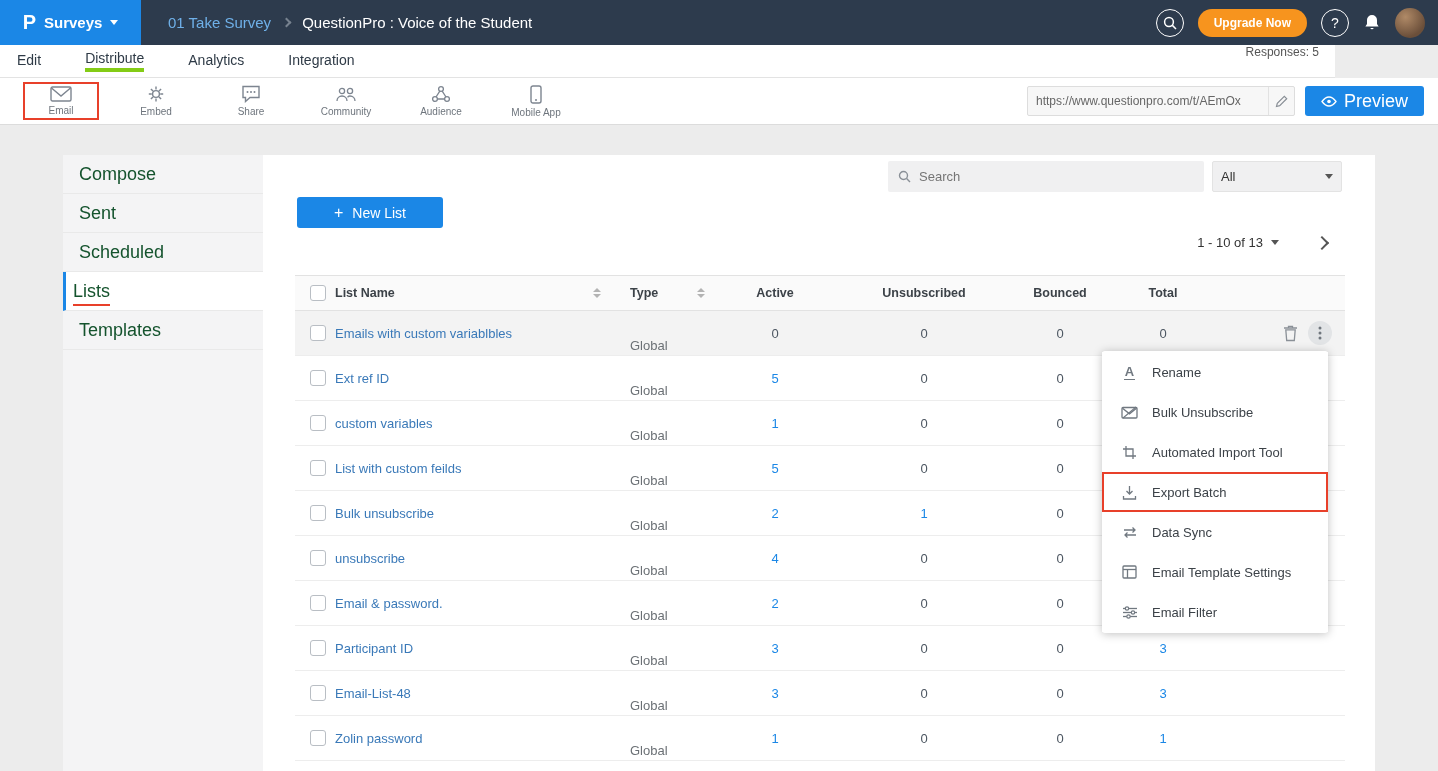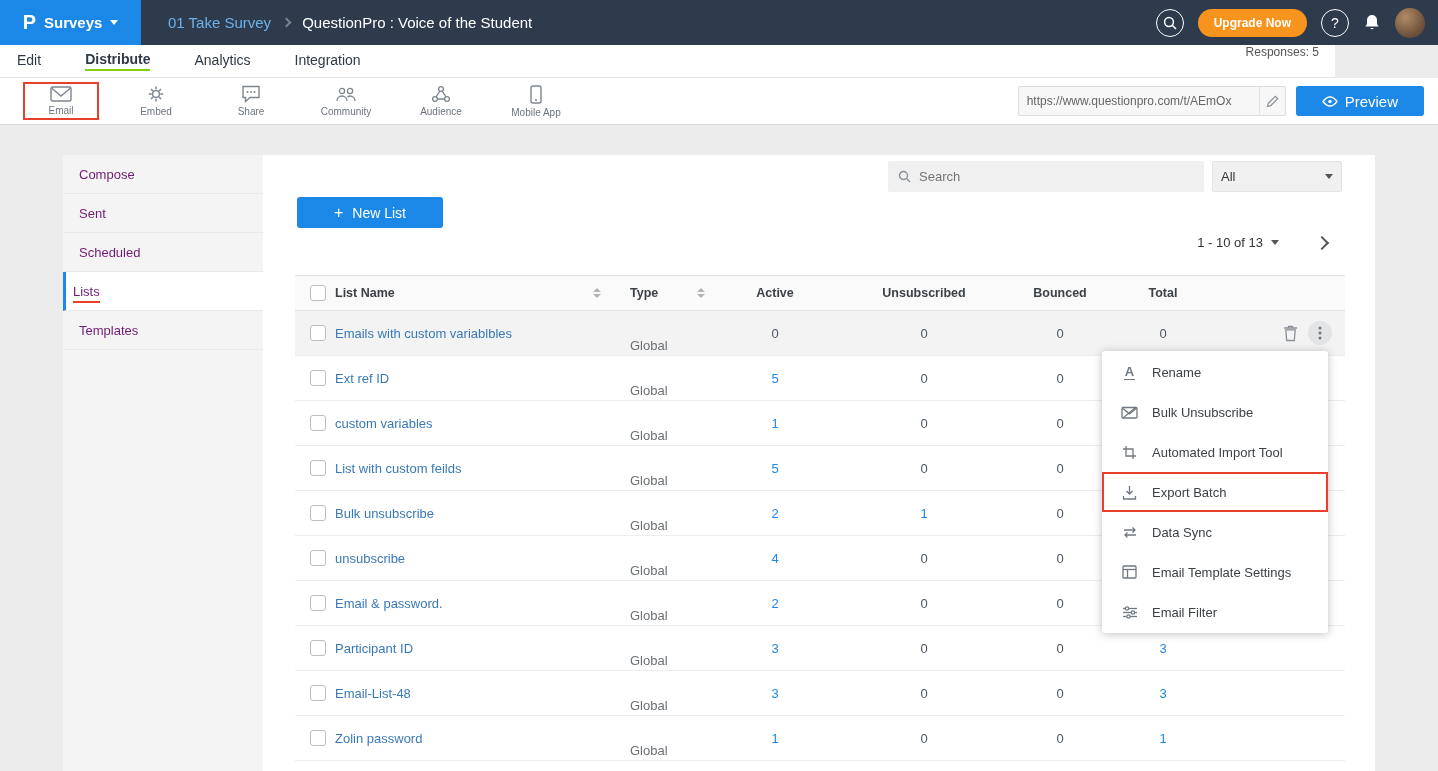--- a/index.html
+++ b/index.html
@@ -33,44 +33,44 @@
     font-family:inherit; }
   .bell { display:flex; align-items:center; cursor:pointer; }
   .avatar { width:30px; height:30px; border-radius:50%; cursor:pointer;
     background:radial-gradient(circle at 35% 30%, #b08a67, #6b4f3a 70%); }
 
   
   .navrow { position:absolute; top:45px; left:0; width:1335px; height:33px; background:#fff;
     border-bottom:1px solid #e3e3e3; display:flex; align-items:center; padding-left:17px; gap:44px; z-index:10; }
   .tab { font-size:14px; color:#2e3a46; cursor:pointer; height:33px; display:flex; align-items:center; }
   .tab .t-label { padding-bottom:2px; }
-  .tab.active .t-label { border-bottom:2px solid #84cc16;font-weight:bold; }
+  .tab.active .t-label { border-bottom:4px solid #84cc16; }
   .responses { position:absolute; right:16px; top:0; font-size:12px; color:#555; }
 
   
   .toolbarrow { position:absolute; top:78px; left:0; width:1438px; height:47px; background:#fff;
     border-bottom:1px solid #dcdcdc; display:flex; align-items:center; padding-left:27px; z-index:10; }
   .tool-item { width:68px; margin-right:27px; display:flex; flex-direction:column; align-items:center;
     gap:3px; cursor:pointer; color:#7d8590; }
   .tool-item .t-lbl { font-size:10px; color:#6e757d; }
   .tool-item.annotated { outline:2px solid #e8402a; outline-offset:2px; }
   .toolbar-right { position:absolute; right:14px; top:8px; display:flex; align-items:center; gap:10px; }
   .url-box { width:268px; height:30px; background:#f7f7f7; border:1px solid #ddd; border-radius:2px;
     display:flex; align-items:center; overflow:hidden; }
   .url-box input { flex:1; border:none; background:transparent; font-size:12px; color:#666;
     padding:0 8px; outline:none; white-space:nowrap; font-family:inherit; }
   .url-pencil { width:26px; height:28px; border-left:1px solid #e2e2e2; display:flex;
     align-items:center; justify-content:center; cursor:pointer; }
-  .preview-btn { height:30px; padding:0 26px; background:#1b87e6; border:none; border-radius:3px;
-    color:#fff; font-size:15px; display:flex; align-items:center; gap:7px; cursor:pointer; font-family:inherit; }
+  .preview-btn { height:30px; padding:0 16px; background:#1b87e6; border:none; border-radius:3px;
+    color:#fff; font-size:18px; display:flex; align-items:center; gap:7px; cursor:pointer; font-family:inherit; }
 
   
   .sidebar { position:absolute; left:63px; top:155px; width:200px; height:616px; background:#f4f4f5; }
-  .side-item { height:39px; display:flex; align-items:center; padding-left:16px; font-size:13px;
-    color:#701a75; border-bottom:1px solid #e9e9e9; cursor:pointer; background:#f4f4f5; }
+  .side-item { height:39px; display:flex; align-items:center; padding-left:16px; font-size:18px;
+    color:#14532d; border-bottom:1px solid #e9e9e9; cursor:pointer; background:#f4f4f5; }
   .side-item.active { background:#fff; border-left:3px solid #1b87e6; padding-left:7px; }
   .red-underline { position:relative; }
   .red-underline:after { content:""; position:absolute; left:0; right:0; bottom:-4px; height:2px; background:#e8402a; }
 
   
   .card { position:absolute; left:263px; top:155px; width:1112px; height:616px; background:#fff; }
   .search-box { position:absolute; left:625px; top:6px; width:316px; height:31px; background:#f0f0f1;
     border-radius:2px; display:flex; align-items:center; padding:0 10px; gap:8px; }
   .search-box input { flex:1; border:none; background:transparent; outline:none; font-size:13px;
     color:#555; font-family:inherit; }

